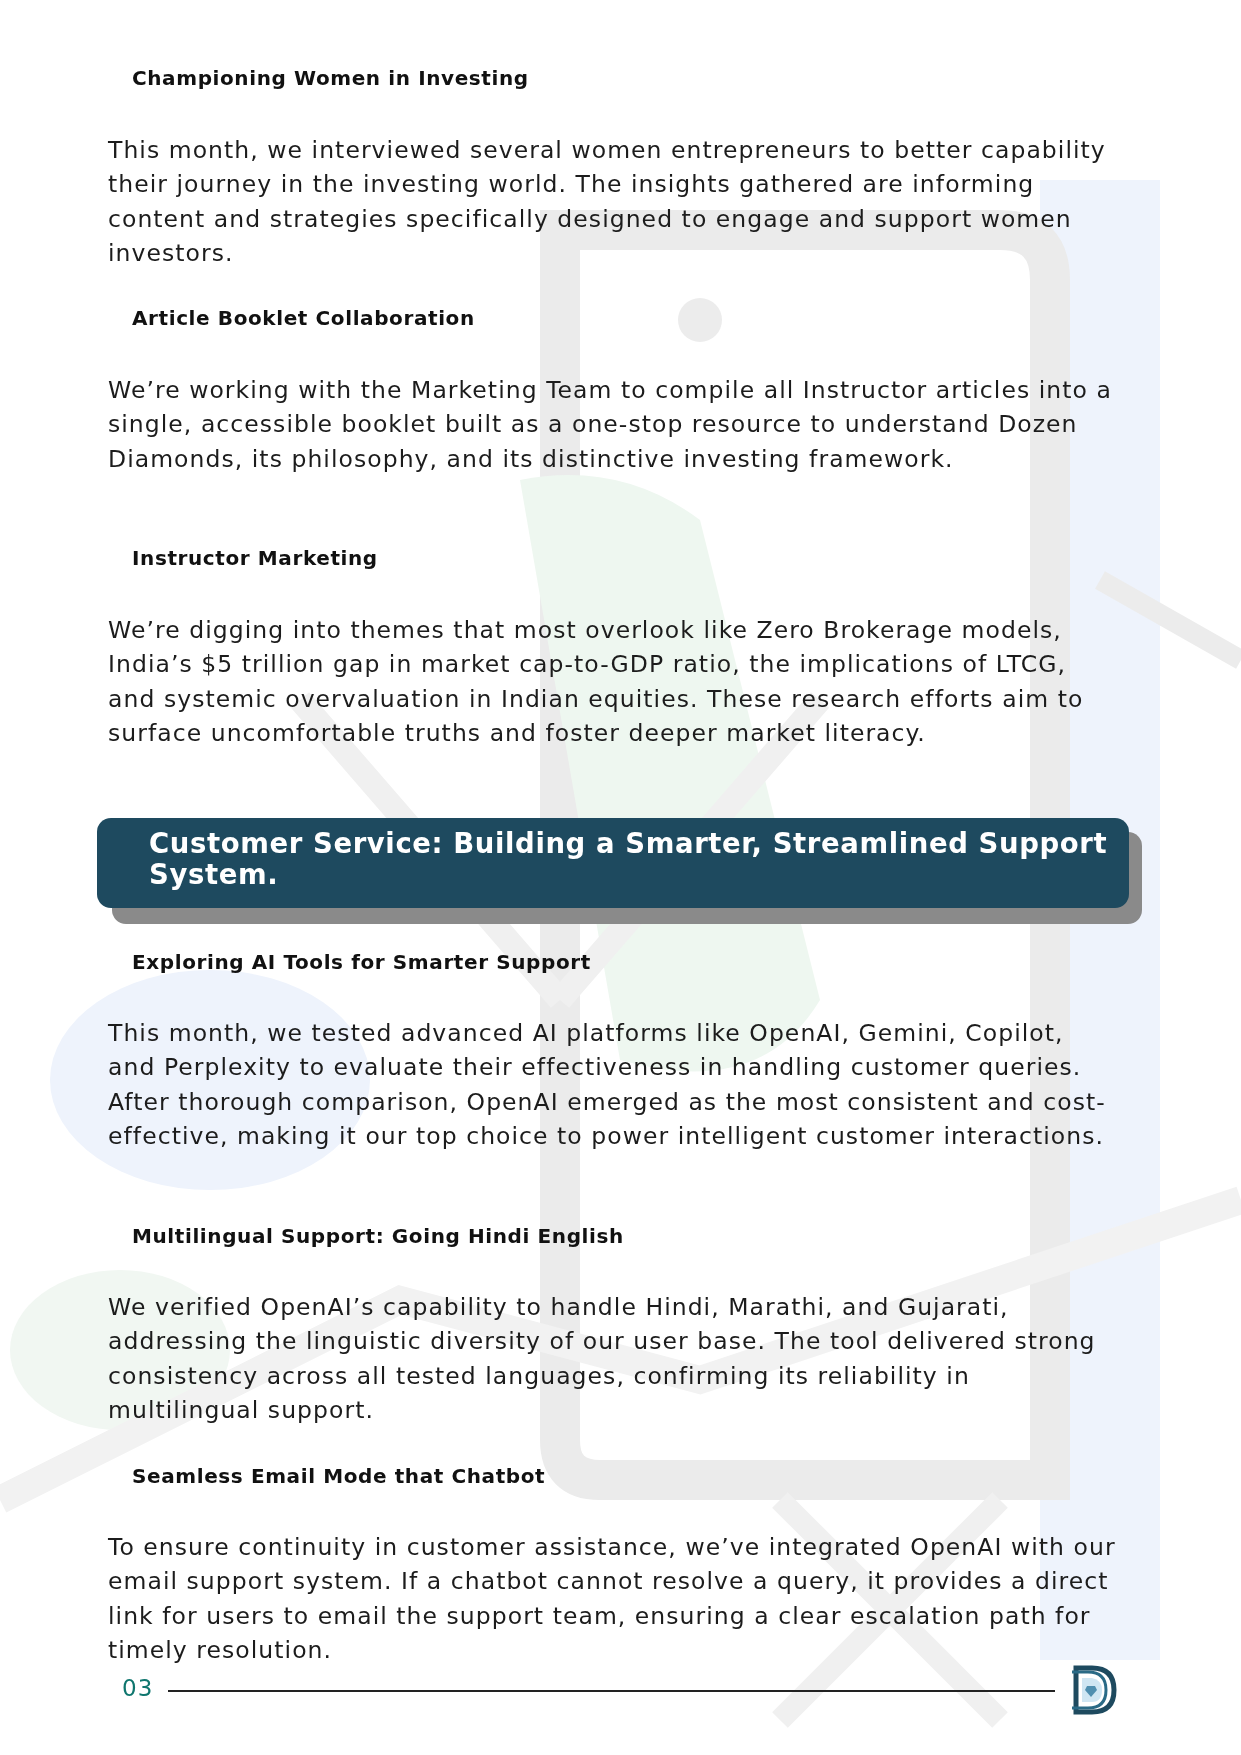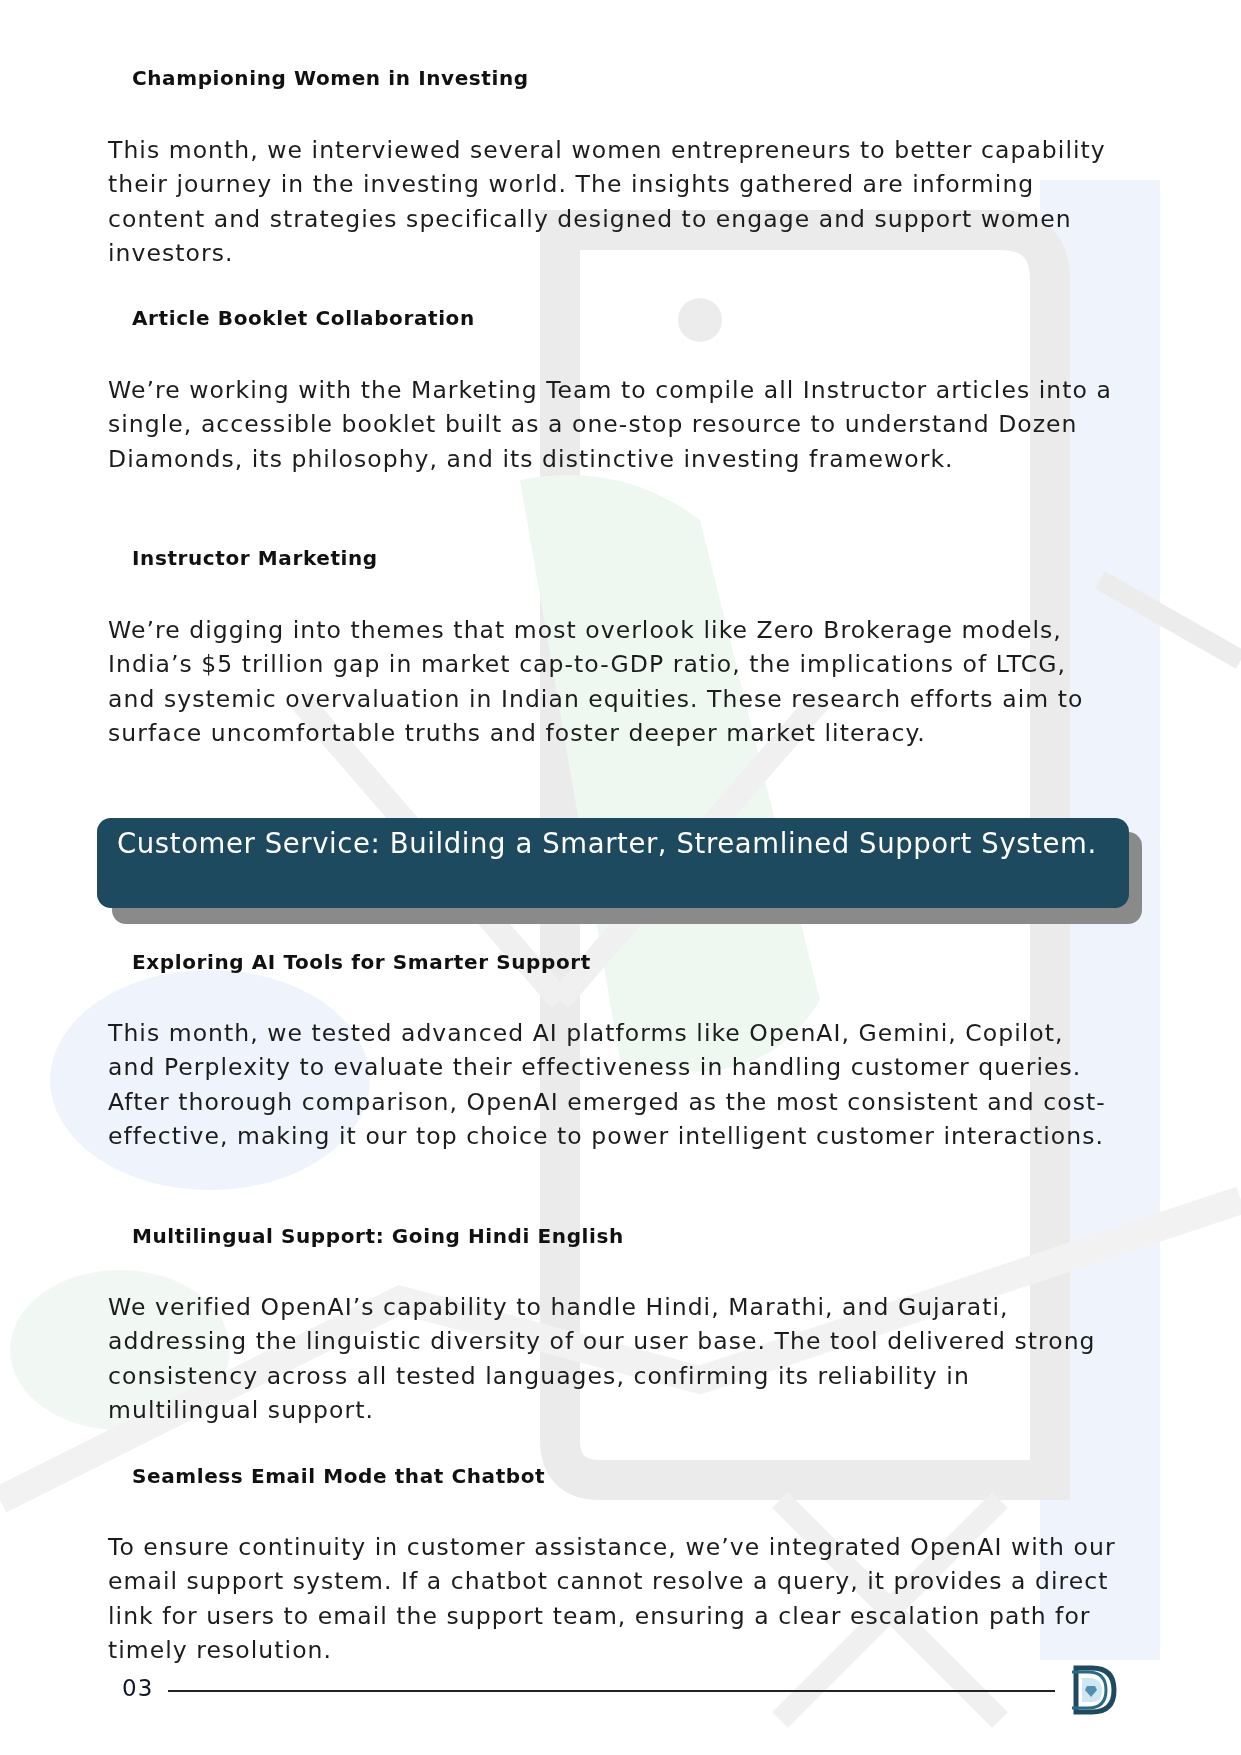--- a/index.html
+++ b/index.html
@@ -5,22 +5,22 @@
   html,body{margin:0;padding:0;}
   body{width:1241px;height:1755px;background:#ffffff;position:relative;overflow:hidden;
     font-family:"DejaVu Sans","Liberation Sans",sans-serif;color:#1a1a1a;}
   .bg{position:absolute;inset:0;z-index:0;pointer-events:none;}
   .content{position:absolute;left:108px;top:0;width:1010px;z-index:1;}
   .h{position:absolute;left:8px;font-weight:bold;font-size:20px;letter-spacing:0.6px;color:#111;white-space:nowrap;margin-left:16px;}
   .p{position:absolute;left:0;width:1010px;font-size:23.5px;line-height:34.3px;letter-spacing:1.05px;color:#1c1c1c;}
   .banner-shadow{position:absolute;left:112px;top:832px;width:1030px;height:92px;background:#8a8a8a;border-radius:14px;z-index:1;}
   .banner{position:absolute;left:97px;top:818px;width:1032px;height:90px;background:#1e4a5f;border-radius:14px;z-index:2;
     box-sizing:border-box;padding:10px 20px;}
-  .banner-title{color:#ffffff;font-weight:normal;font-size:27.5px;line-height:31px;letter-spacing:0.6px;}
-  .footer-num{position:absolute;left:122px;top:1675px;font-size:23px;letter-spacing:1px;color:#0f172a;z-index:1;}
+  .banner-title{color:#ffffff;font-weight:bold;font-size:27.5px;line-height:31px;letter-spacing:0.6px;margin-left:32px;}
+  .footer-num{position:absolute;left:122px;top:1675px;font-size:23px;letter-spacing:1px;color:#0f766e;z-index:1;}
   .footer-line{position:absolute;left:168px;top:1690px;width:887px;height:2px;background:#222;z-index:1;}
   .logo{position:absolute;left:1070px;top:1662px;width:50px;height:56px;z-index:1;}
 </style>
 </head>
 <body>
 
 <svg class="bg" width="1241" height="1755" viewBox="0 0 1241 1755">
   <rect x="1040" y="180" width="120" height="1480" fill="#eef3fc"></rect>
   <path d="M560 230 L1000 230 Q1050 230 1050 280 L1050 1480 L600 1480 Q560 1480 560 1440 Z" fill="none" stroke="#ebebeb" stroke-width="40"></path>
   <path d="M520 480 Q620 460 700 520 L820 1000 Q760 1100 620 1060 Z" fill="#eef7f0"></path>

